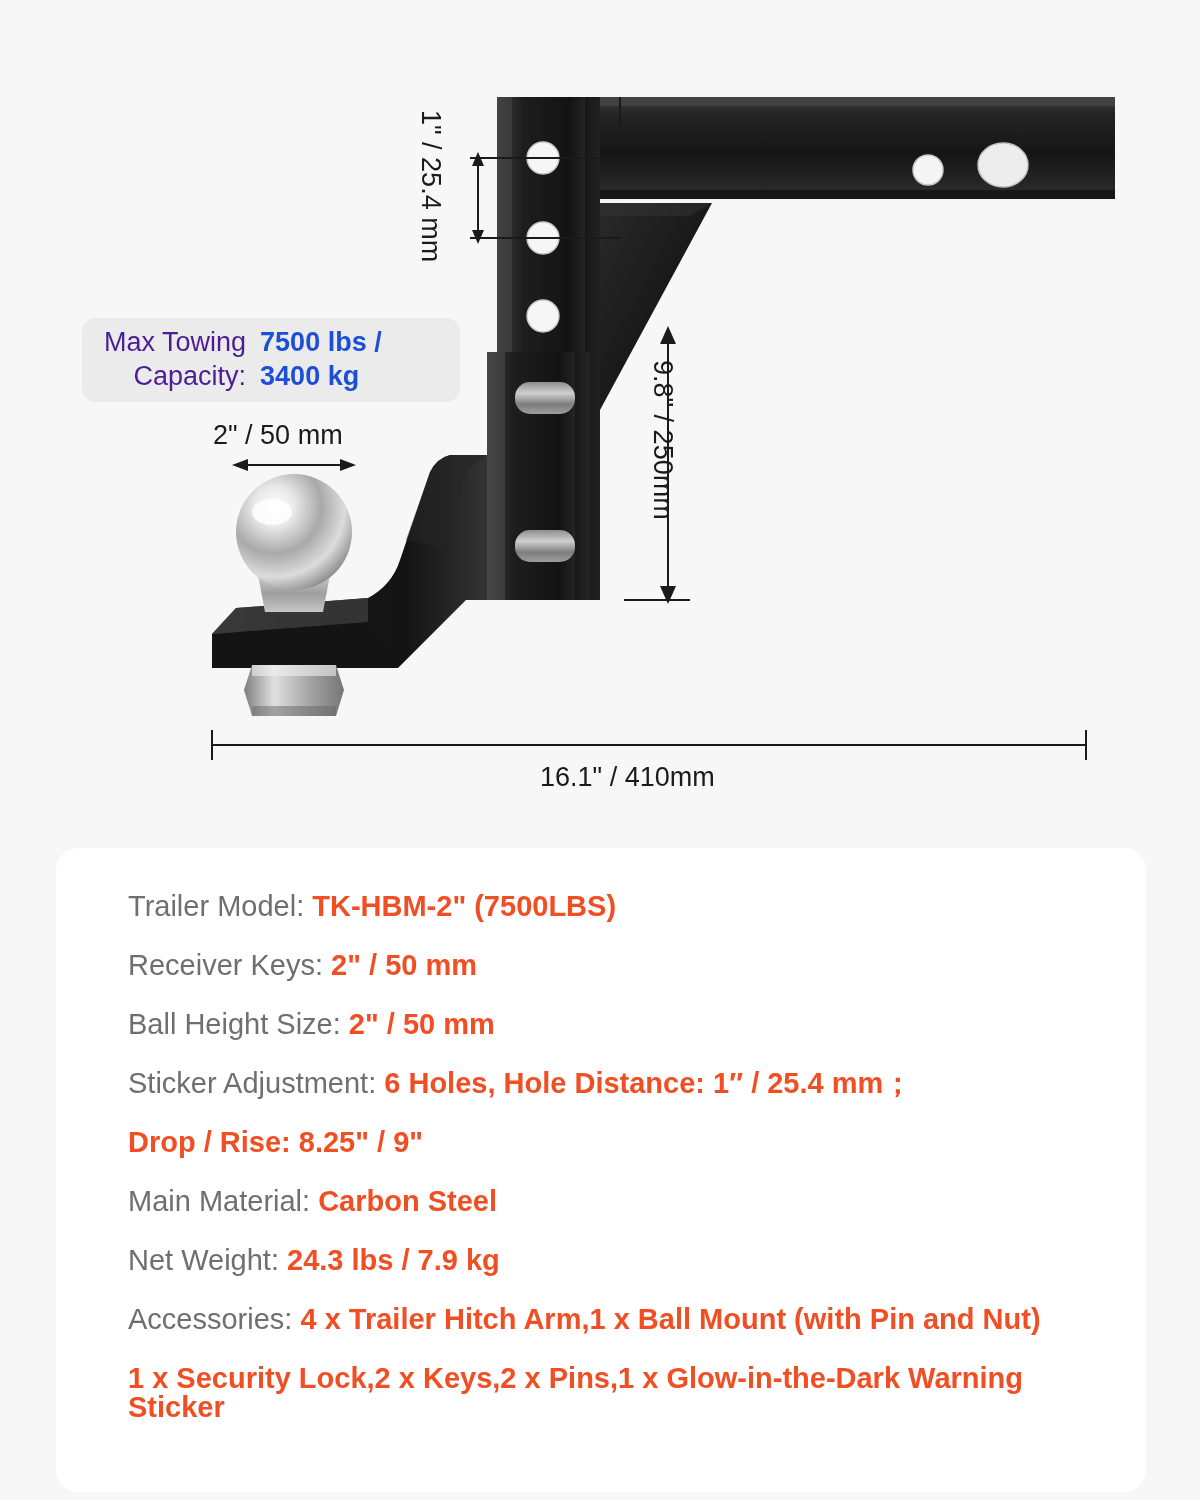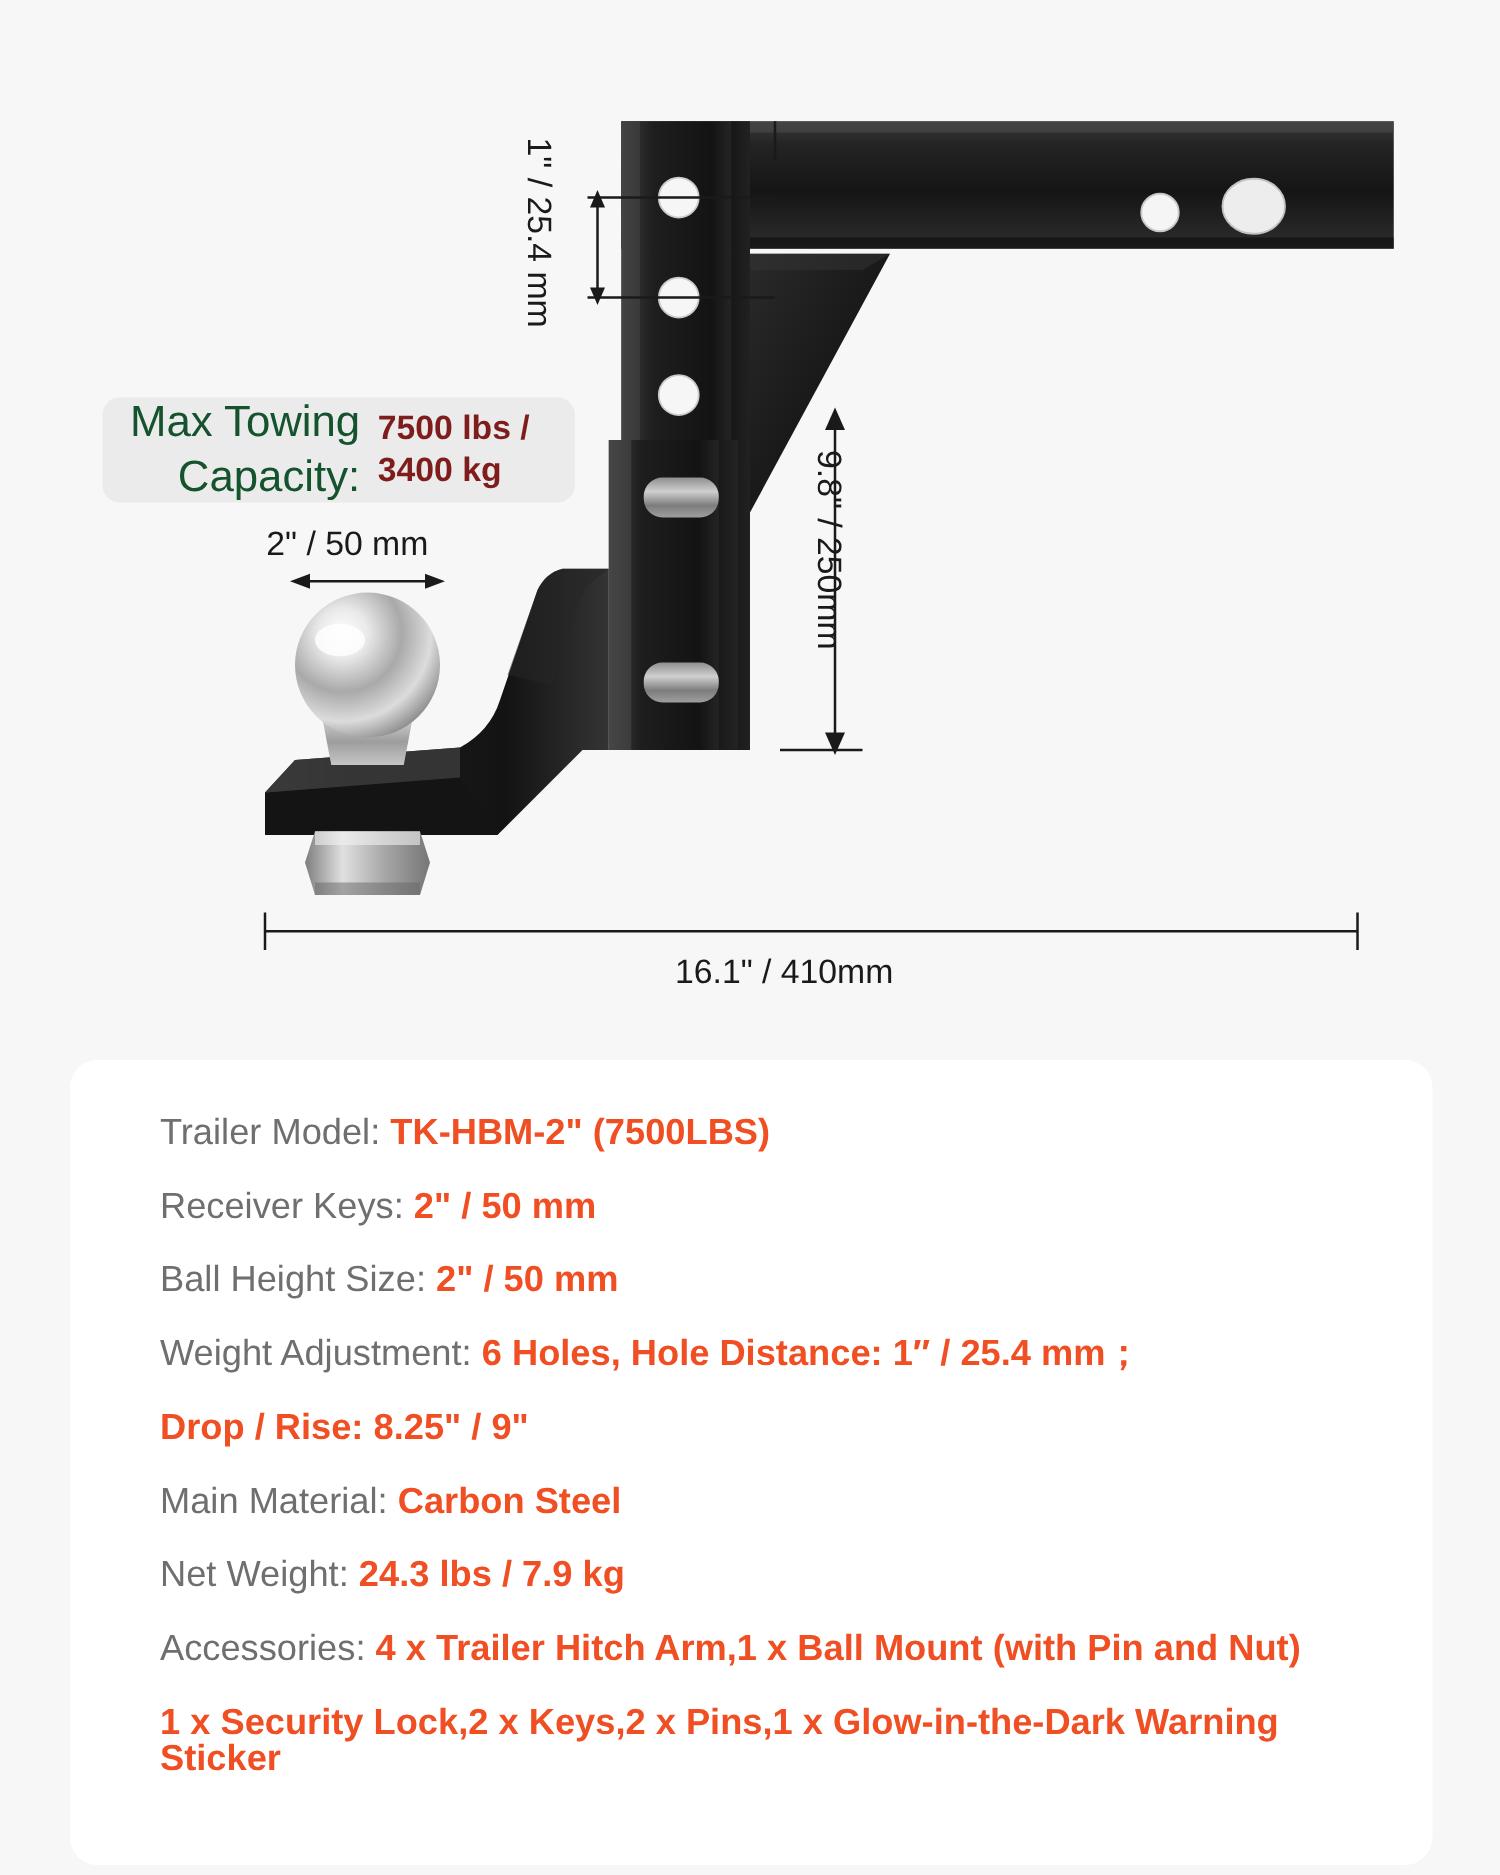--- a/index.html
+++ b/index.html
@@ -40,29 +40,29 @@
     position: absolute;
     left: 82px; top: 318px;
     width: 378px; height: 84px;
     background: #ebebeb;
     border-radius: 14px;
     display: flex;
     align-items: center;
     padding: 0 22px;
   }
   #callout .cl-label {
-    font-size: 35px;
-    color: #14532d;
+    font-size: 27px;
+    color: #4c1d95;
     line-height: 1.25;
     text-align: right;
     white-space: pre-line;
   }
   #callout .cl-value {
     font-size: 27px;
-    color: #7f1d1d;
+    color: #1d4ed8;
     font-weight: bold;
     line-height: 1.25;
     margin-left: 14px;
     white-space: pre-line;
   }
 
   
   #spec-card {
     position: absolute;
     left: 56px; top: 848px;
@@ -244,19 +244,19 @@
 Capacity:</div>
     <div class="cl-value">7500 lbs /
 3400 kg</div>
   </div>
 </div>
 
 <div id="spec-card">
     <div class="spec-row"><span>Trailer Model: </span><span class="val">TK-HBM-2" (7500LBS)</span></div>
     <div class="spec-row"><span>Receiver Keys: </span><span class="val">2" / 50 mm</span></div>
     <div class="spec-row"><span>Ball Height Size: </span><span class="val">2" / 50 mm</span></div>
-    <div class="spec-row"><span>Weight Adjustment: </span><span class="val">6 Holes, Hole Distance: 1″ / 25.4 mm；</span></div>
+    <div class="spec-row"><span>Sticker Adjustment: </span><span class="val">6 Holes, Hole Distance: 1″ / 25.4 mm；</span></div>
     <div class="spec-row cont"><span class="val">Drop / Rise: 8.25" / 9"</span></div>
     <div class="spec-row"><span>Main Material: </span><span class="val">Carbon Steel</span></div>
     <div class="spec-row"><span>Net Weight: </span><span class="val">24.3 lbs / 7.9 kg</span></div>
     <div class="spec-row"><span>Accessories: </span><span class="val">4 x Trailer Hitch Arm,1 x Ball Mount (with Pin and Nut)</span></div>
     <div class="spec-row cont"><span class="val">1 x Security Lock,2 x Keys,2 x Pins,1 x Glow-in-the-Dark Warning Sticker</span></div>
   </div>
 
 </body></html>

